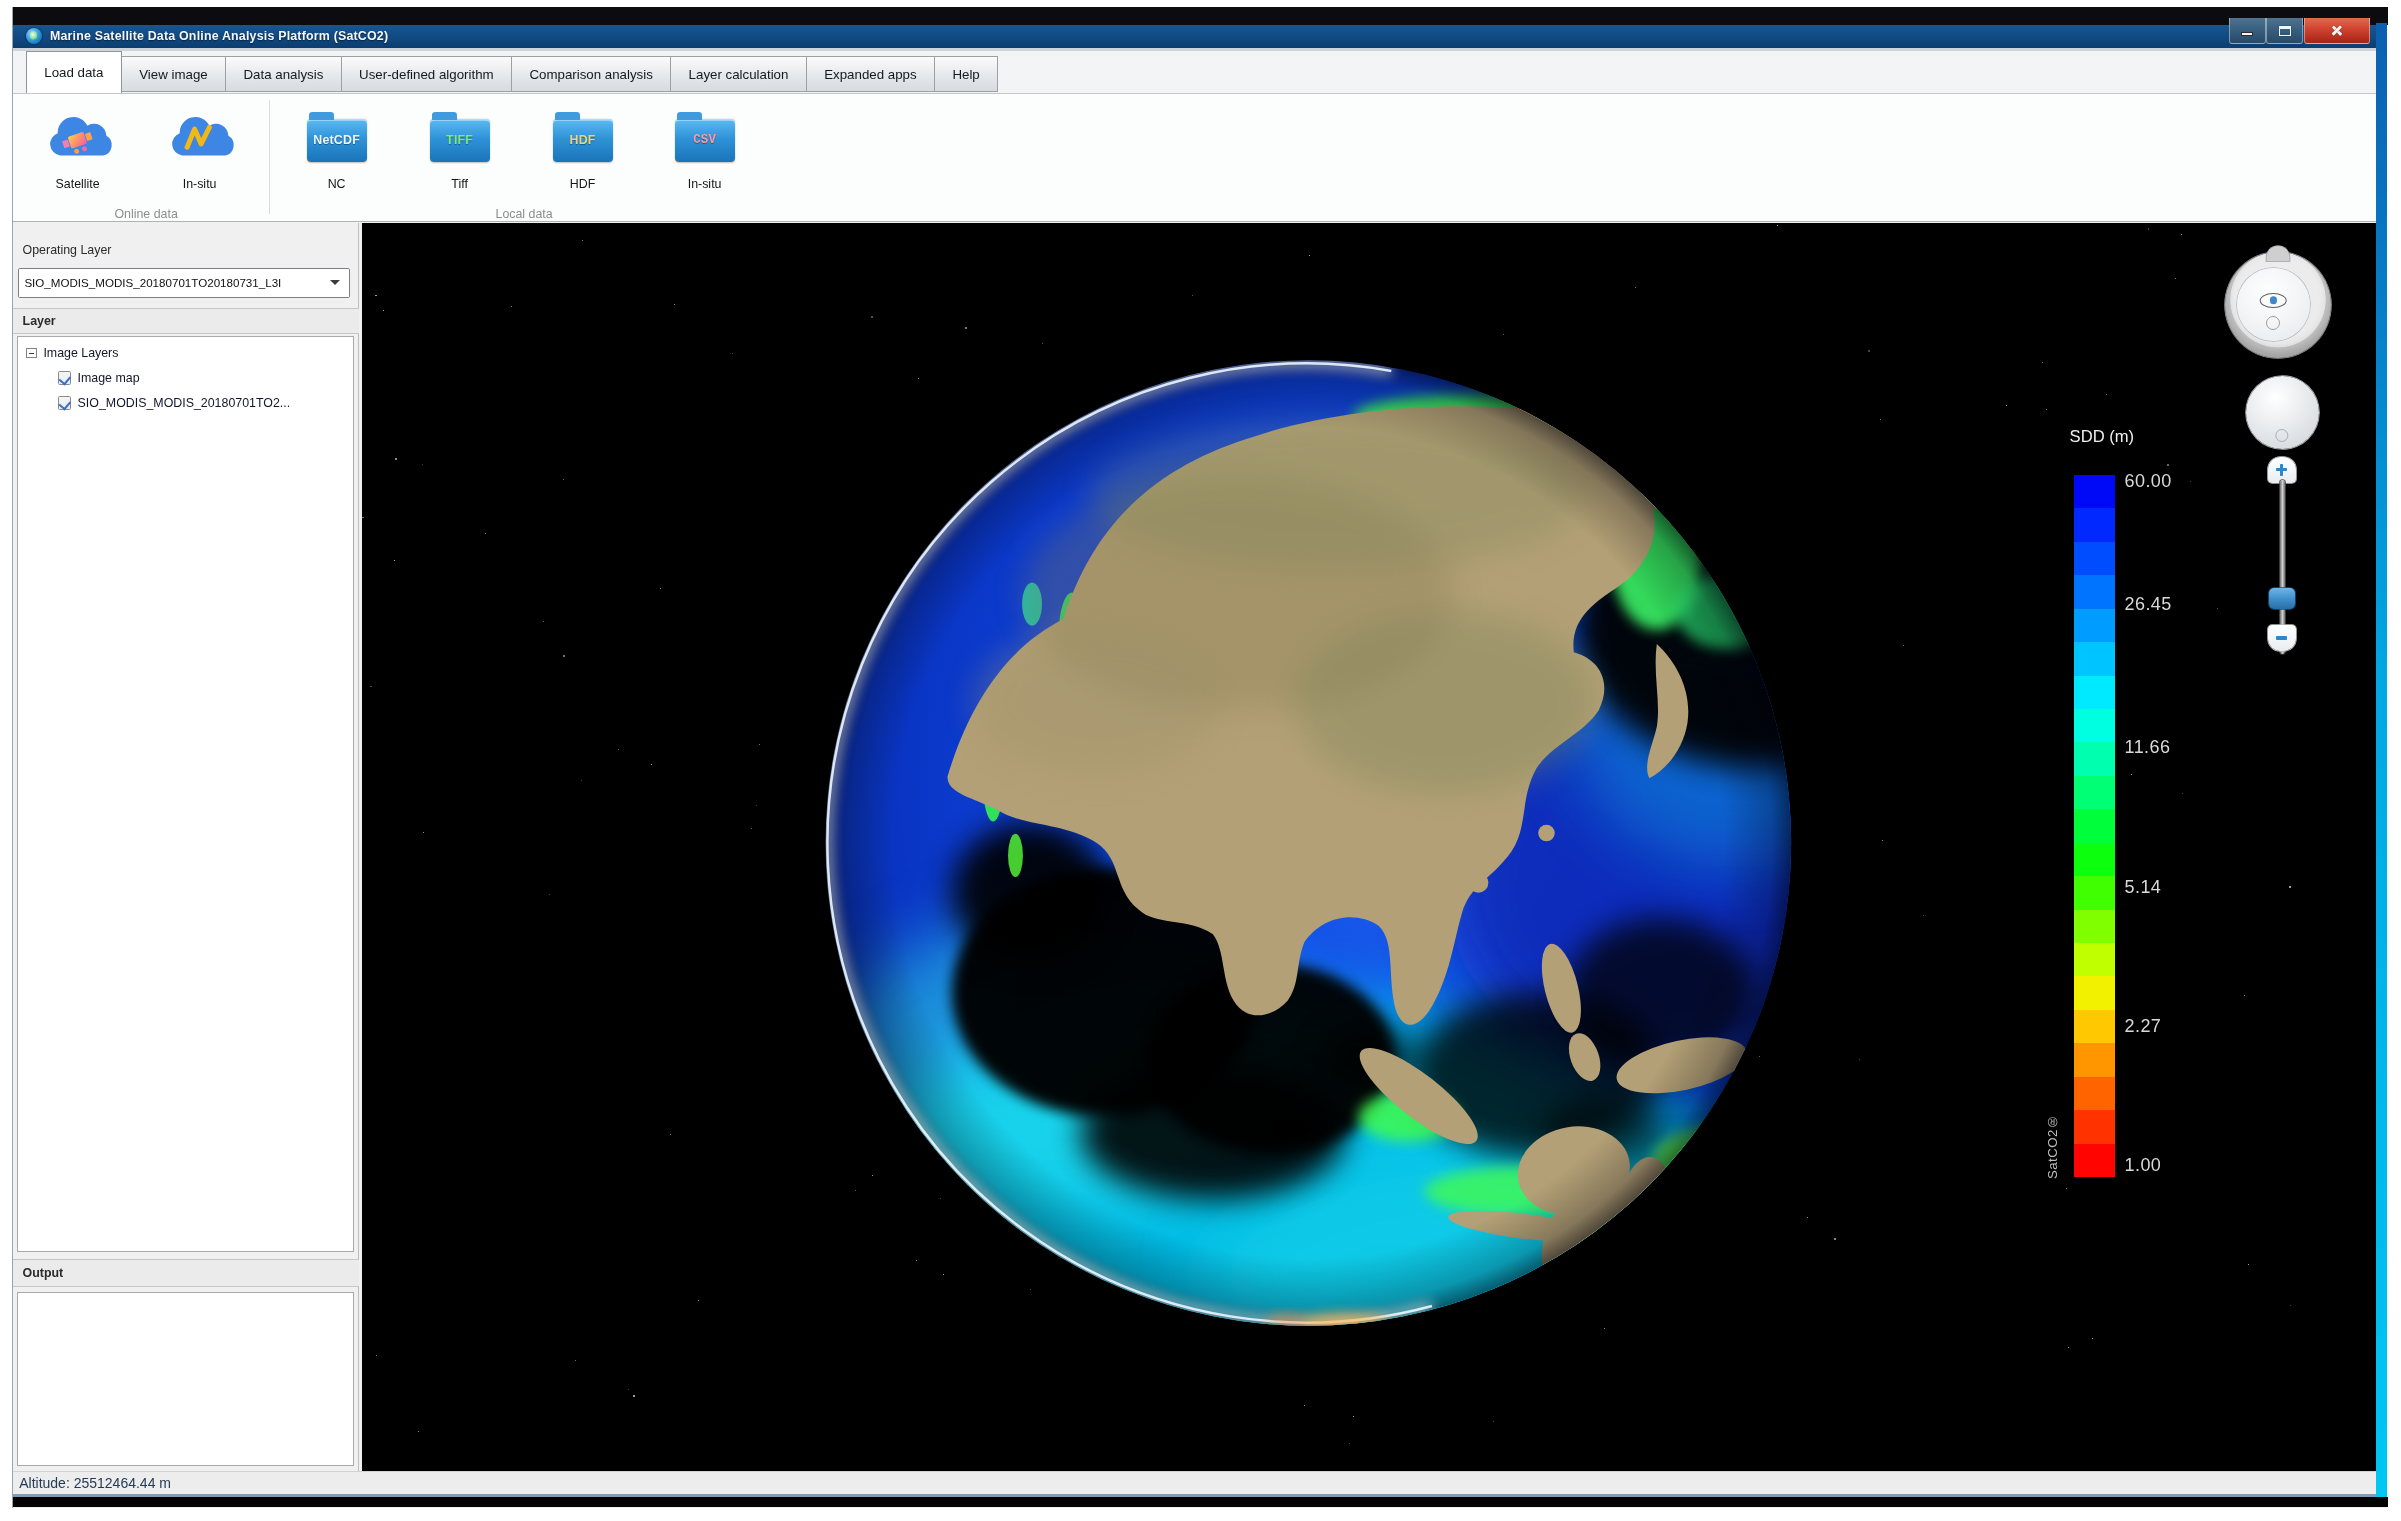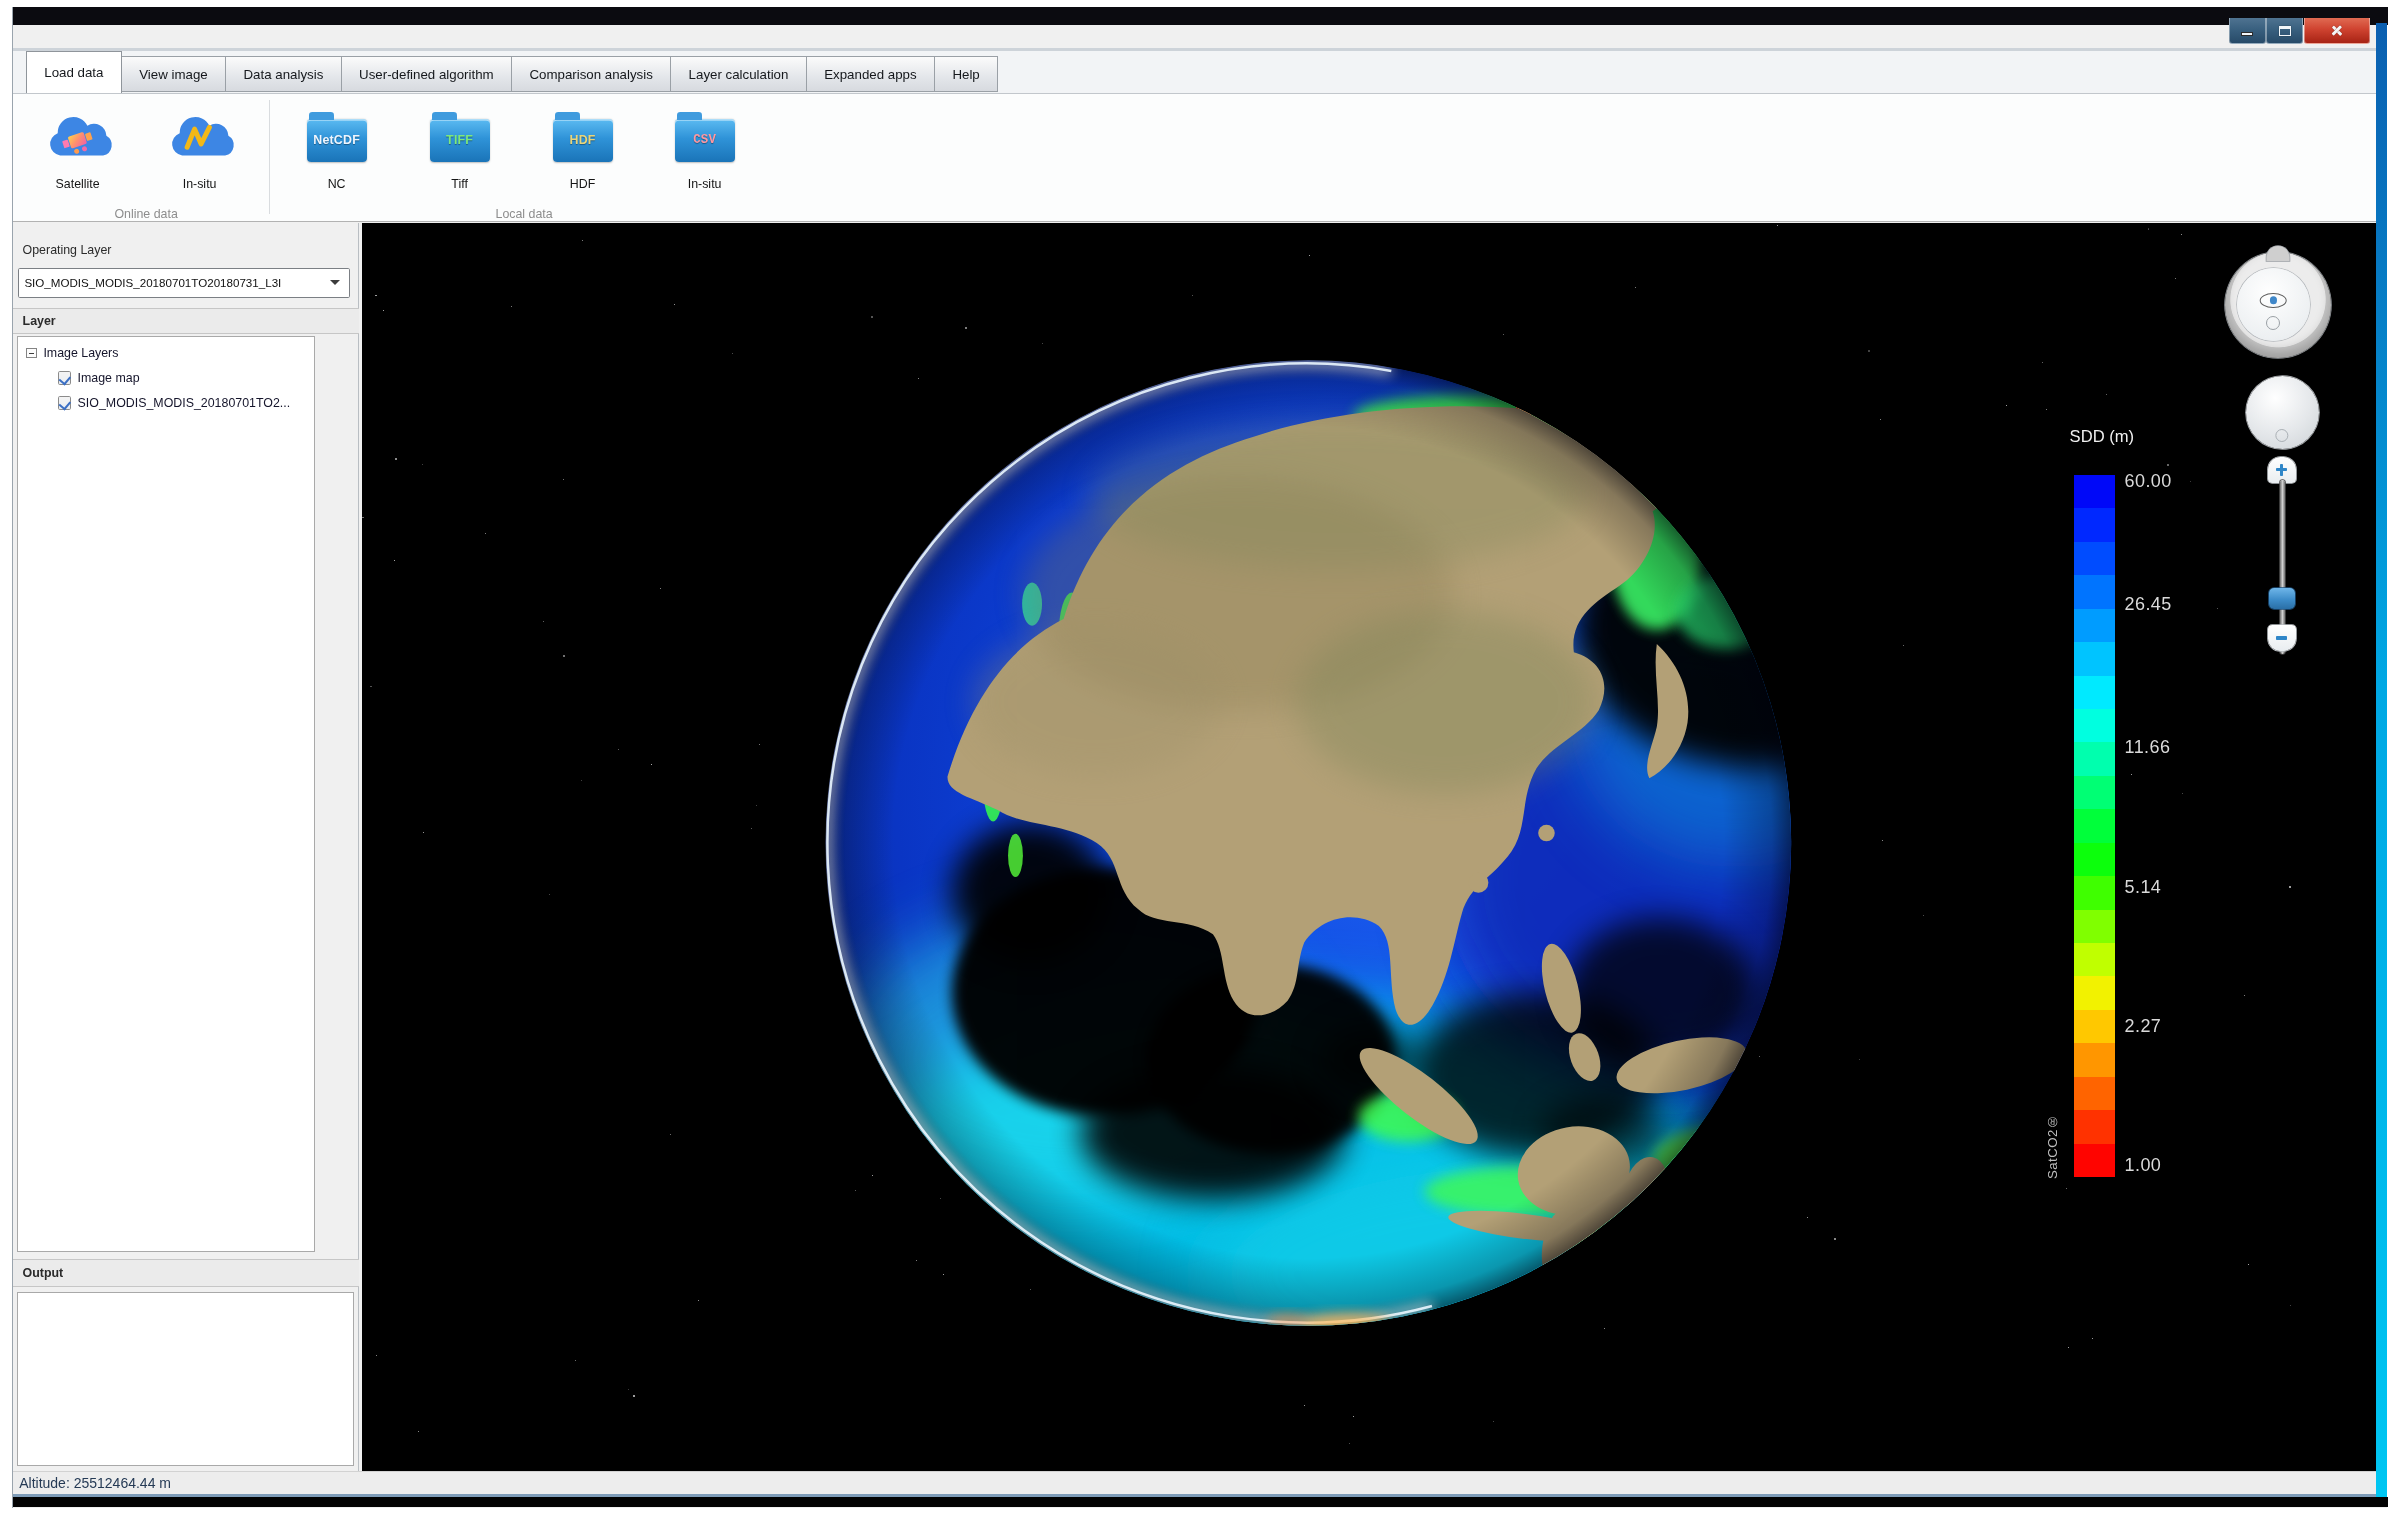--- a/index.html
+++ b/index.html
@@ -59,21 +59,21 @@
     border-right:0.8px solid #b9bec3;box-sizing:border-box;}
   .side-label{position:absolute;left:10px;font-size:12.4px;color:#2b2b2b;}
   .dropdown{position:absolute;left:5px;top:45px;width:332px;height:30px;background:#fff;
     border:0.8px solid #7b7f84;border-radius:1.7px;box-sizing:border-box;display:flex;align-items:center;cursor:pointer;}
   .dropdown-text{flex:1;font-size:11.6px;color:#101010;padding-left:5.8px;white-space:nowrap;overflow:hidden;}
   .dropdown-arrow{width:0;height:0;border-left:5px solid transparent;border-right:5px solid transparent;
     border-top:5.8px solid #3c3c3c;margin:0 8.3px 0 3.3px;}
   .side-bar-header{position:absolute;left:0;width:346px;background:#ebebeb;border-top:0.8px solid #c6c6c6;
     border-bottom:0.8px solid #c6c6c6;box-sizing:border-box;display:flex;align-items:center;font-weight:bold;}
   .side-bar-header span{margin-left:10px;font-size:12.4px;color:#2b2b2b;}
-  .tree-panel{position:absolute;left:4.1px;top:113px;width:298px;height:916px;background:#ffffff;
+  .tree-panel{position:absolute;left:4.1px;top:113px;width:337px;height:916px;background:#ffffff;
     border:0.8px solid #a9a9a9;box-sizing:border-box;}
   .output-panel{position:absolute;left:4.1px;top:1069px;width:337px;height:174px;background:#ffffff;
     border:0.8px solid #a9a9a9;box-sizing:border-box;}
   .tree-row{position:absolute;left:0;height:23px;display:flex;align-items:center;font-size:12.4px;color:#15152b;cursor:pointer;}
   .expander{width:10.8px;height:10.8px;border:0.8px solid #848484;background:#fcfcfc;position:relative;margin-right:6.6px;box-sizing:border-box;}
   .expander::after{content:"";position:absolute;left:1.7px;top:4.1px;width:5.8px;height:0.8px;background:#3c3c3c;}
   .checkbox{width:13.3px;height:13.3px;border:0.8px solid #8b8b8b;border-radius:1.7px;position:relative;margin-right:6.6px;
     background:linear-gradient(180deg,#f4f4f4,#e9edf2);box-sizing:border-box;}
   .checkbox::after{content:"";position:absolute;left:2.5px;top:1.7px;width:5.8px;height:7.5px;
     border:solid #3b6fc4;border-width:0 2.5px 2.5px 0;transform:rotate(40deg);}
@@ -127,20 +127,24 @@
   .frame-bottom{position:absolute;left:0;top:1490px;width:2375px;height:10.8px;background:#030303;}
   .frame-right{position:absolute;left:2363px;top:16.6px;width:11.6px;height:1474px;
     background:linear-gradient(180deg,#0b5fb0 0%,#00a8e4 45%,#00c6f2 100%);}
 </style>
 </head>
 <body>
 
 <div id="window">
   <div class="frame-top"></div>
 
+  <div class="titlebar">
+    <div class="app-icon"></div>
+    <div class="title-text">Marine Satellite Data Online Analysis Platform (SatCO2)</div>
+  </div>
   <div class="winbtns">
     <div class="winbtn min">
         <div class="glyph-min"></div>
       </div>
     <div class="winbtn max">
         <div class="glyph-max"></div>
       </div>
     <div class="winbtn close">
         <div class="glyph-x"></div>
       </div>

